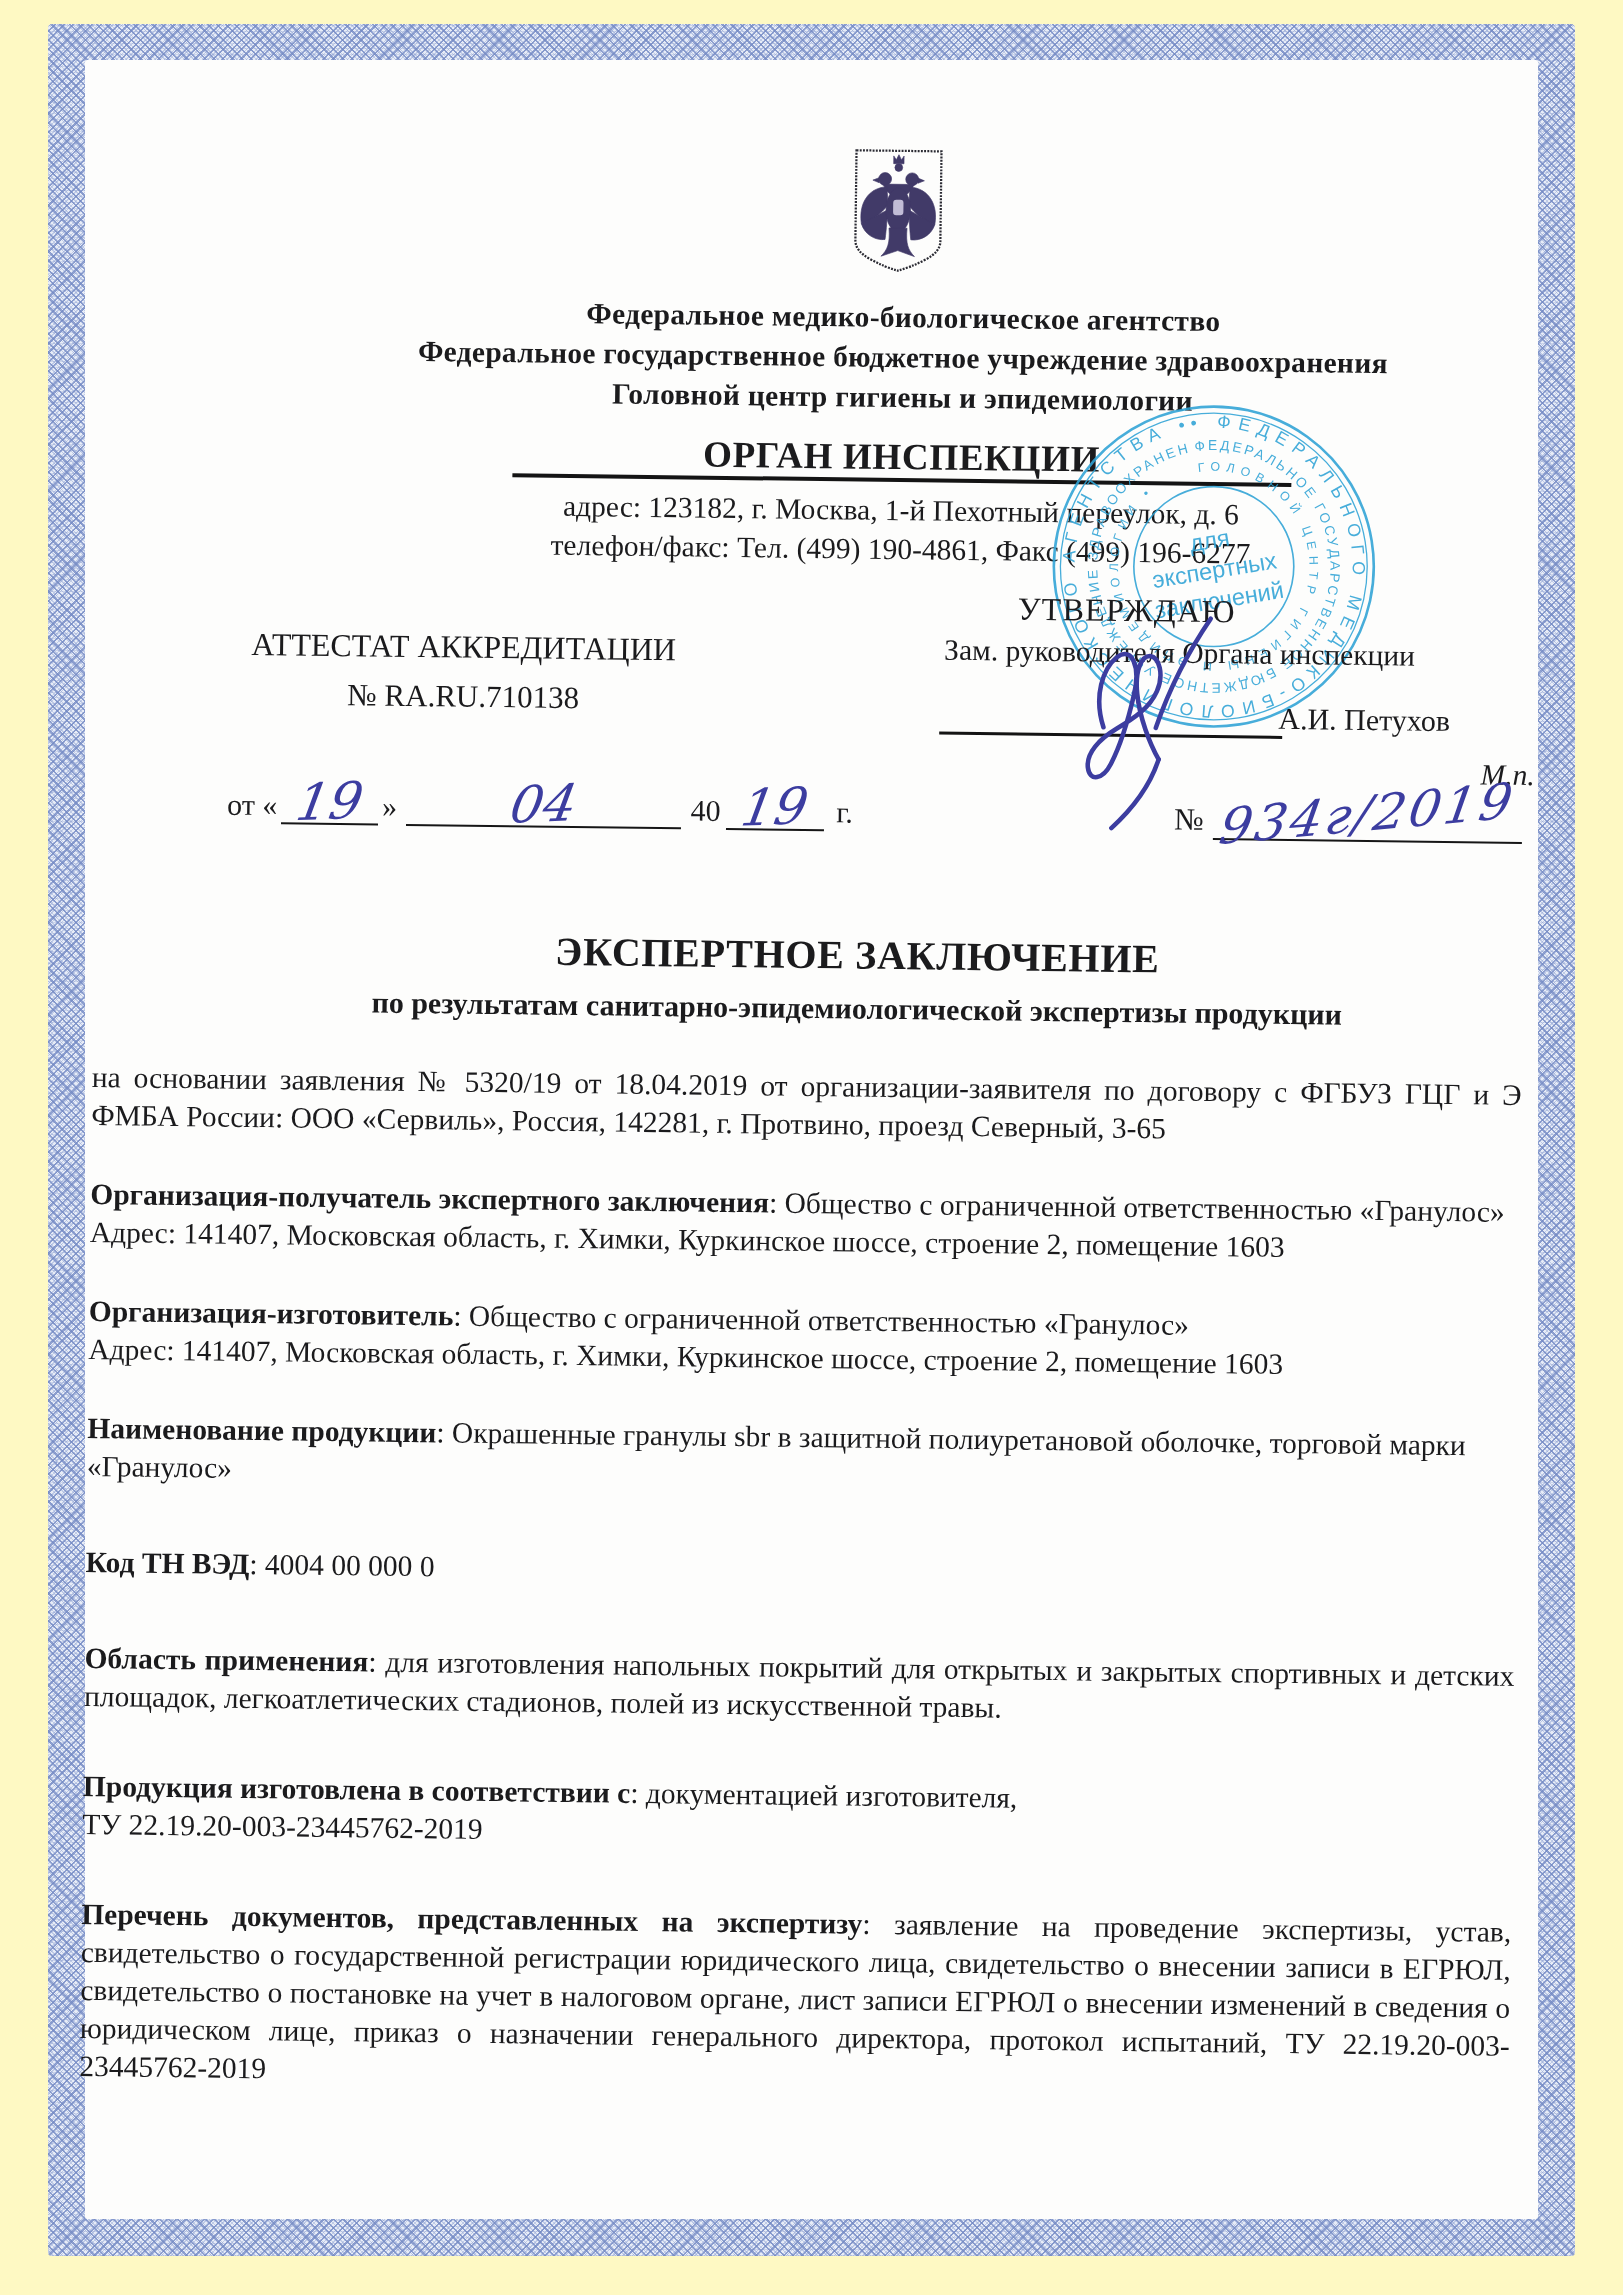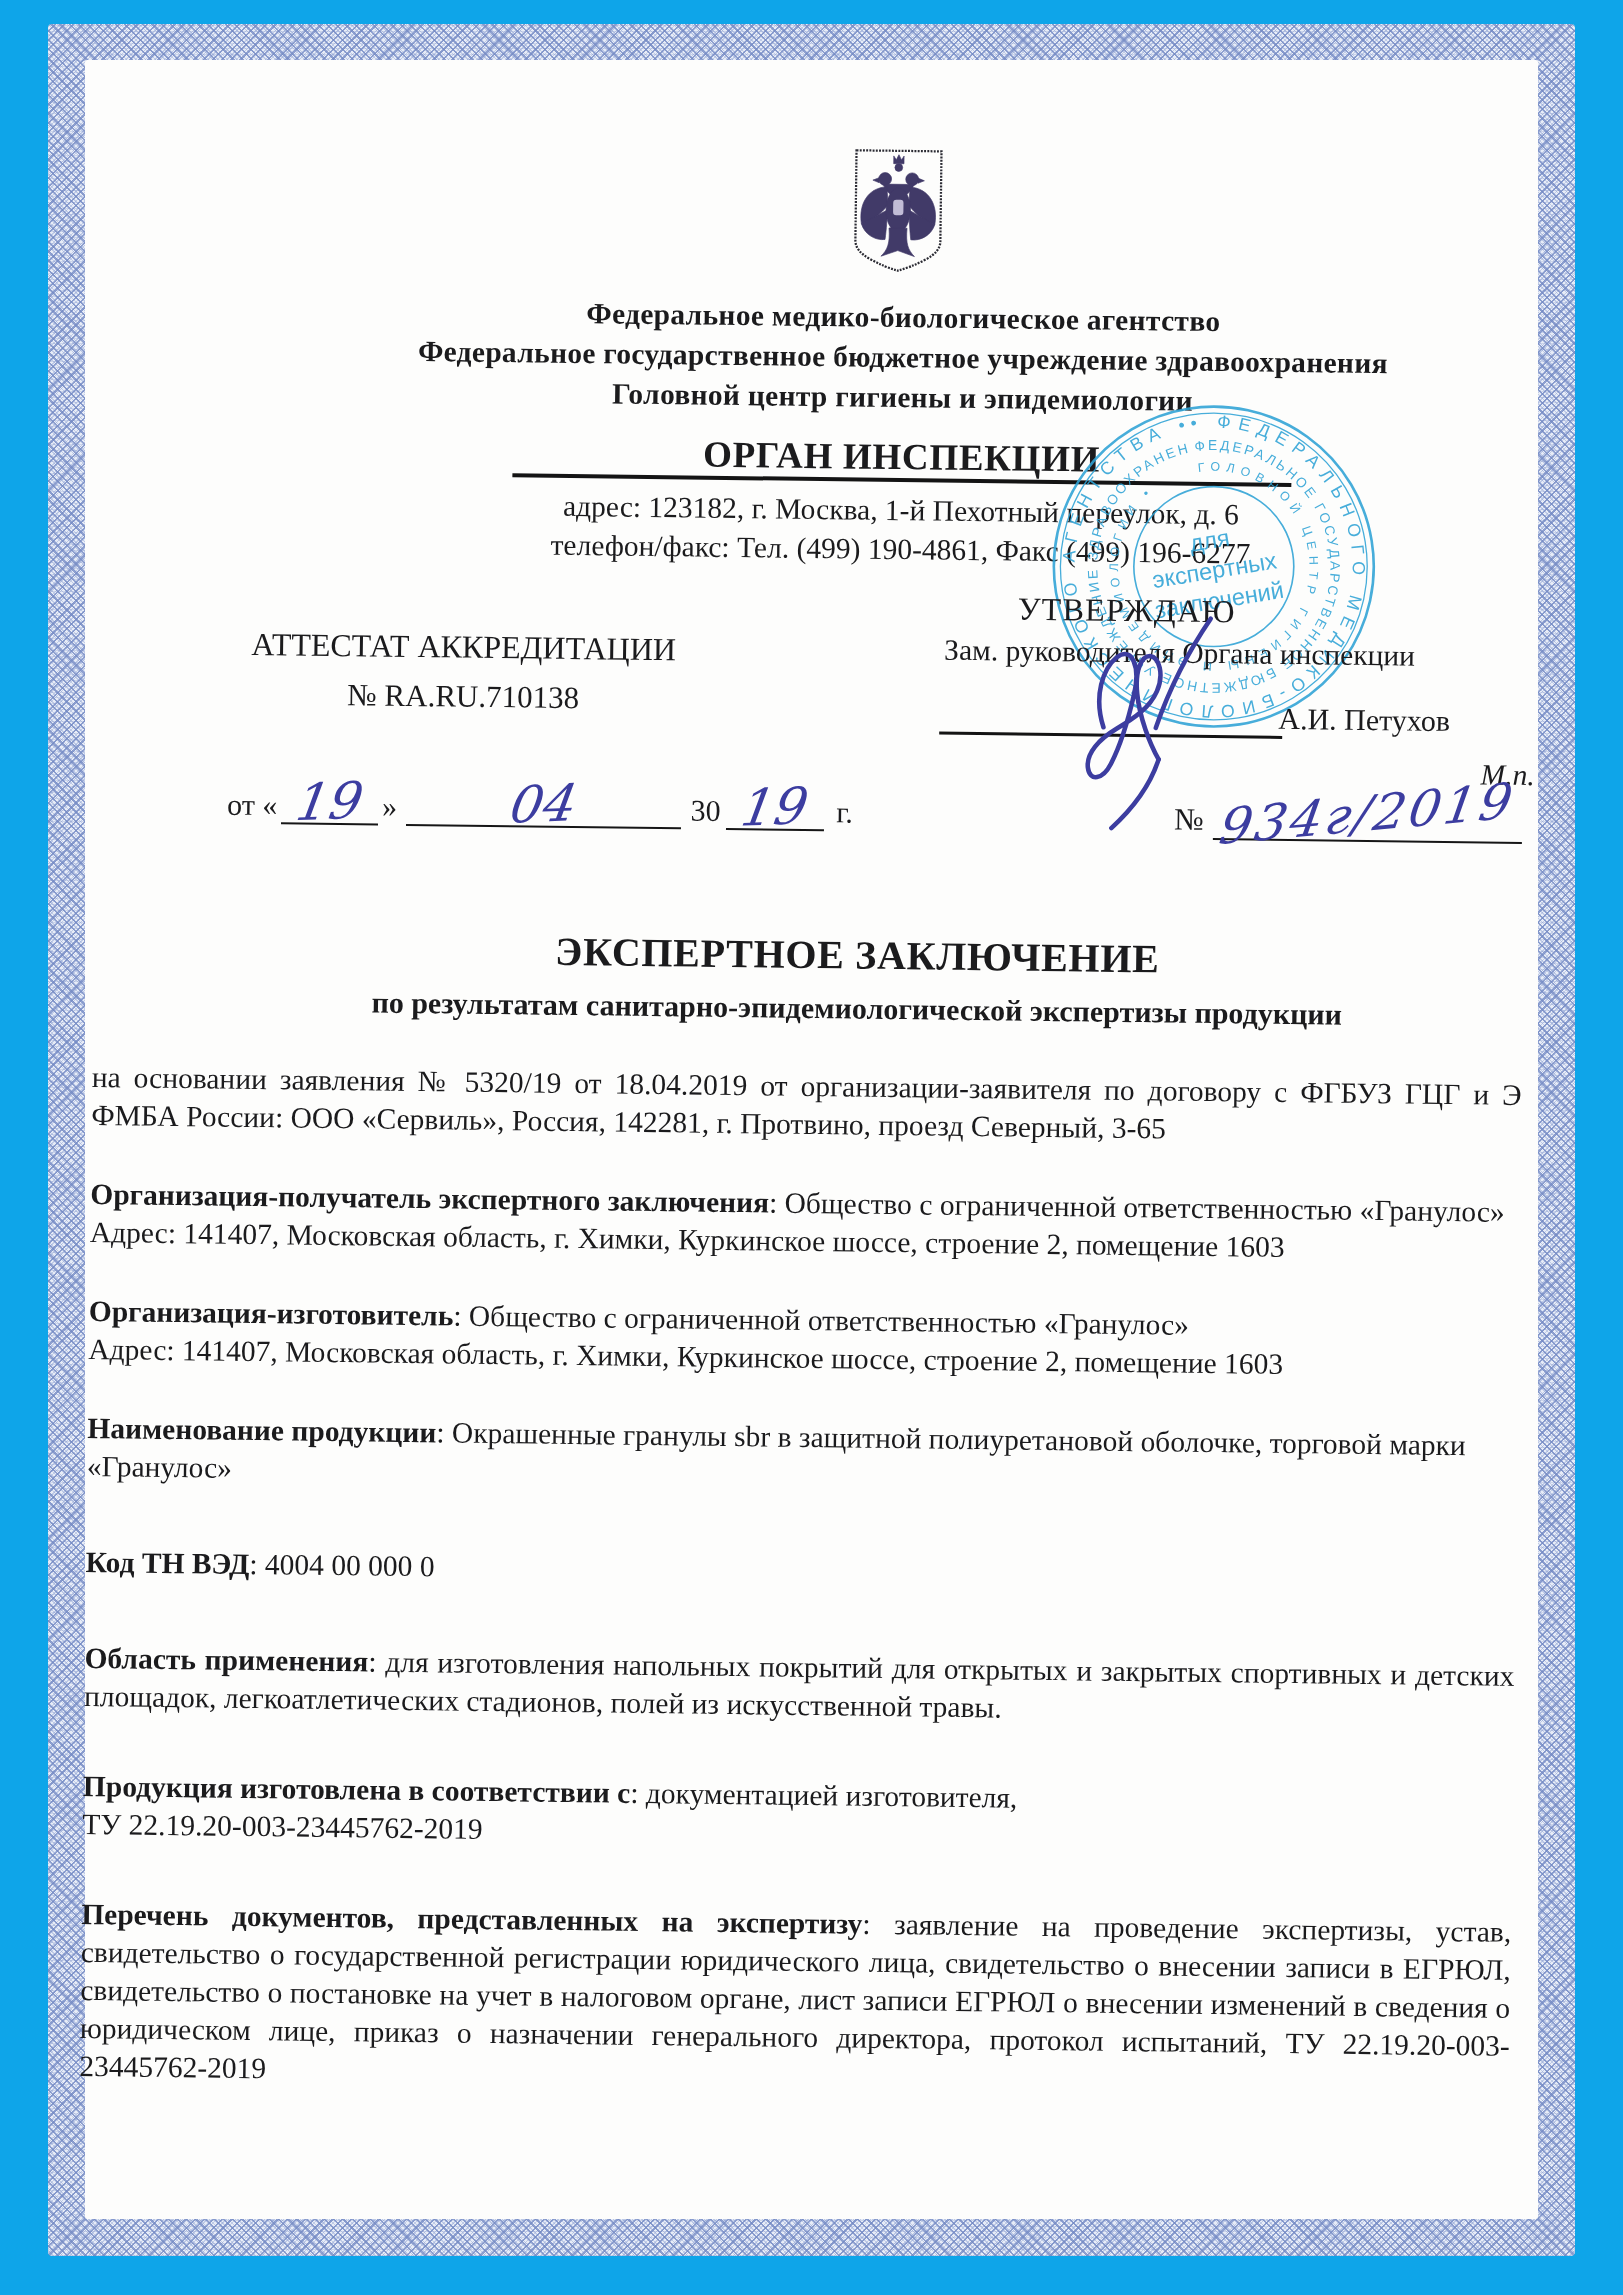--- a/index.html
+++ b/index.html
@@ -1,16 +1,16 @@
 <!DOCTYPE html>
 <html style="font-size:10.5px"><head>
 <meta charset="utf-8">
 <style>
   html,body{margin:0;padding:0;background:#e8e8e8;}
-  .page{position:relative;width:1623px;height:2295px;background:#0ea5e9;overflow:hidden;
+  .page{position:relative;width:1623px;height:2295px;background:#fef9c3;overflow:hidden;
         font-family:"Liberation Serif", serif;color:#1b1b1d;}
   
   .border-band{position:absolute;left:48px;top:23.6px;right:48px;bottom:39px;
     background-color:#e7ecf7;
     background-image:
       repeating-linear-gradient(45deg, rgba(116,138,196,.75) 0 1.6px, transparent 1.6px 6.5px),
       repeating-linear-gradient(-45deg, rgba(116,138,196,.75) 0 1.6px, transparent 1.6px 6.5px),
       repeating-linear-gradient(45deg, rgba(140,160,210,.45) 0 1px, transparent 1px 3.4px),
       repeating-linear-gradient(-45deg, rgba(140,160,210,.45) 0 1px, transparent 1px 3.4px),
       repeating-linear-gradient(0deg, rgba(116,138,196,.25) 0 1px, transparent 1px 5.9px);
@@ -126,21 +126,21 @@
         <path d="M66,178 C50,130 64,88 86,70 C108,54 122,84 112,128 C102,174 90,210 78,234 C66,258 46,262 43,240 C40,218 60,196 86,180 C112,164 136,148 147,122 C158,96 150,70 136,68 C122,68 113,92 117,126 C121,162 137,202 151,226"></path>
         <path d="M151,226 C138,268 110,304 80,332"></path>
       </g>
     </svg>
 
     <div class="attestat">
       <div>АТТЕСТАТ АККРЕДИТАЦИИ</div>
       <div class="num">№ RA.RU.710138</div>
     </div>
 
-    <div class="daterow"><span>от «</span><span class="blank day"><span class="hw digits">19</span></span><span>»</span><span class="blank month"><span class="hw digits">04</span></span><span>30</span><span class="blank year"><span class="hw digits">19</span></span> <span>г.</span></div>
+    <div class="daterow"><span>от «</span><span class="blank day"><span class="hw digits">19</span></span><span>»</span><span class="blank month"><span class="hw digits">04</span></span><span>40</span><span class="blank year"><span class="hw digits">19</span></span> <span>г.</span></div>
 
     <div class="numrow"><span>№</span><span class="blank num"><span class="hw number">934г/2019</span></span></div>
 
     <div class="body-flow">
       <div class="doc-title">ЭКСПЕРТНОЕ ЗАКЛЮЧЕНИЕ</div>
       <div class="doc-subtitle">по результатам санитарно-эпидемиологической экспертизы продукции</div>
 
       <p class="para justify">на основании заявления № 5320/19 от 18.04.2019 от организации-заявителя по договору с ФГБУЗ ГЦГ и Э ФМБА России: ООО «Сервиль», Россия, 142281, г. Протвино, проезд Северный, 3-65</p>
 
       <p class="para"><b>Организация-получатель экспертного заключения</b><span>: Общество с ограниченной ответственностью «Гранулос»</span><br><span>Адрес: 141407, Московская область, г. Химки, Куркинское шоссе, строение 2, помещение 1603</span></p>

